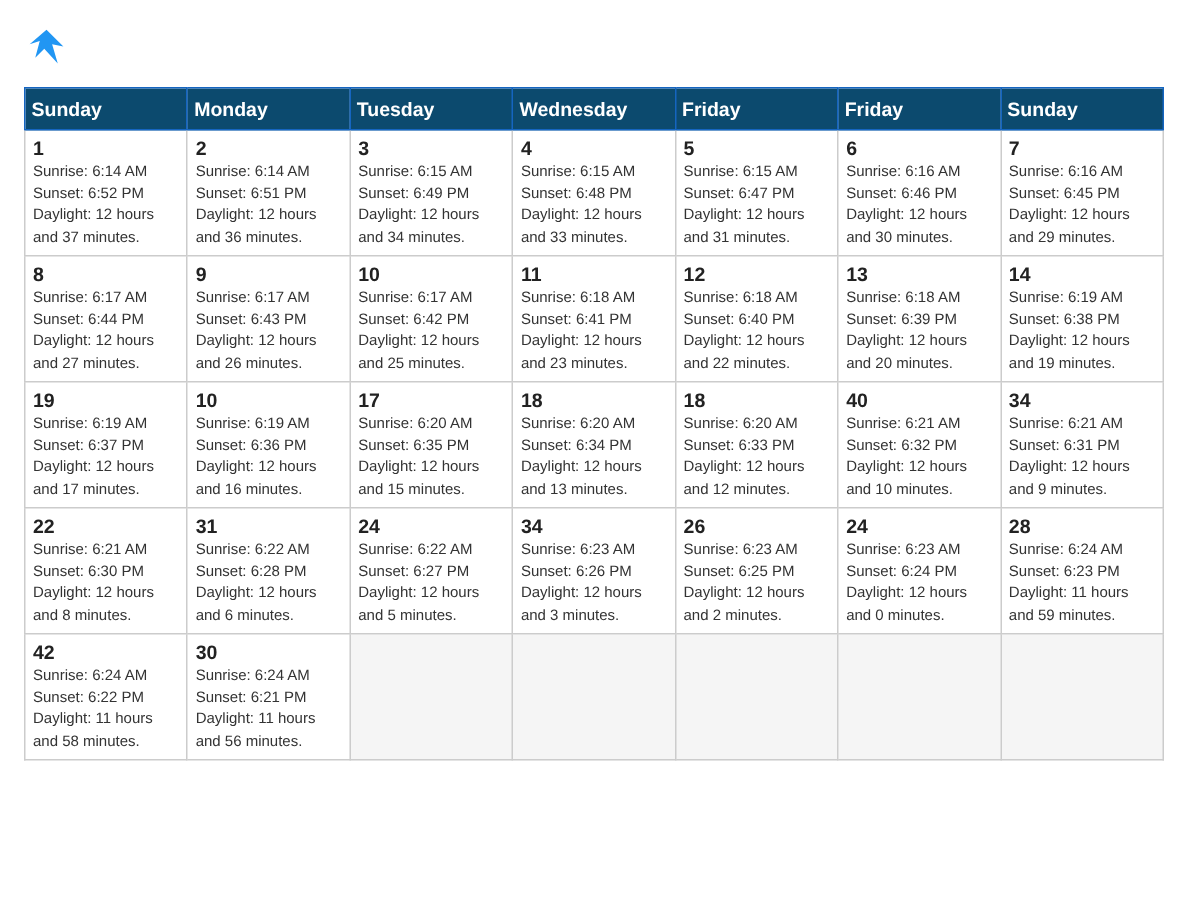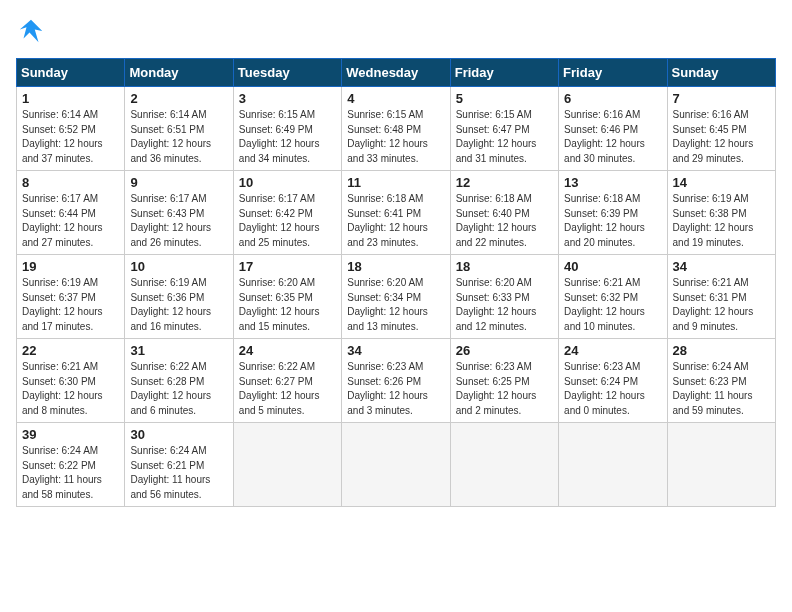--- a/index.html
+++ b/index.html
@@ -315,21 +315,21 @@
         <td>
           <span class="day-num">28</span>
           <div class="day-info" style="white-space: pre-line;">Sunrise: 6:24 AM
 Sunset: 6:23 PM
 Daylight: 11 hours
 and 59 minutes.</div>
         </td>
       </tr>
       <tr>
         <td>
-          <span class="day-num">39</span>
+          <span class="day-num">42</span>
           <div class="day-info" style="white-space: pre-line;">Sunrise: 6:24 AM
 Sunset: 6:22 PM
 Daylight: 11 hours
 and 58 minutes.</div>
         </td>
         <td>
           <span class="day-num">30</span>
           <div class="day-info" style="white-space: pre-line;">Sunrise: 6:24 AM
 Sunset: 6:21 PM
 Daylight: 11 hours

